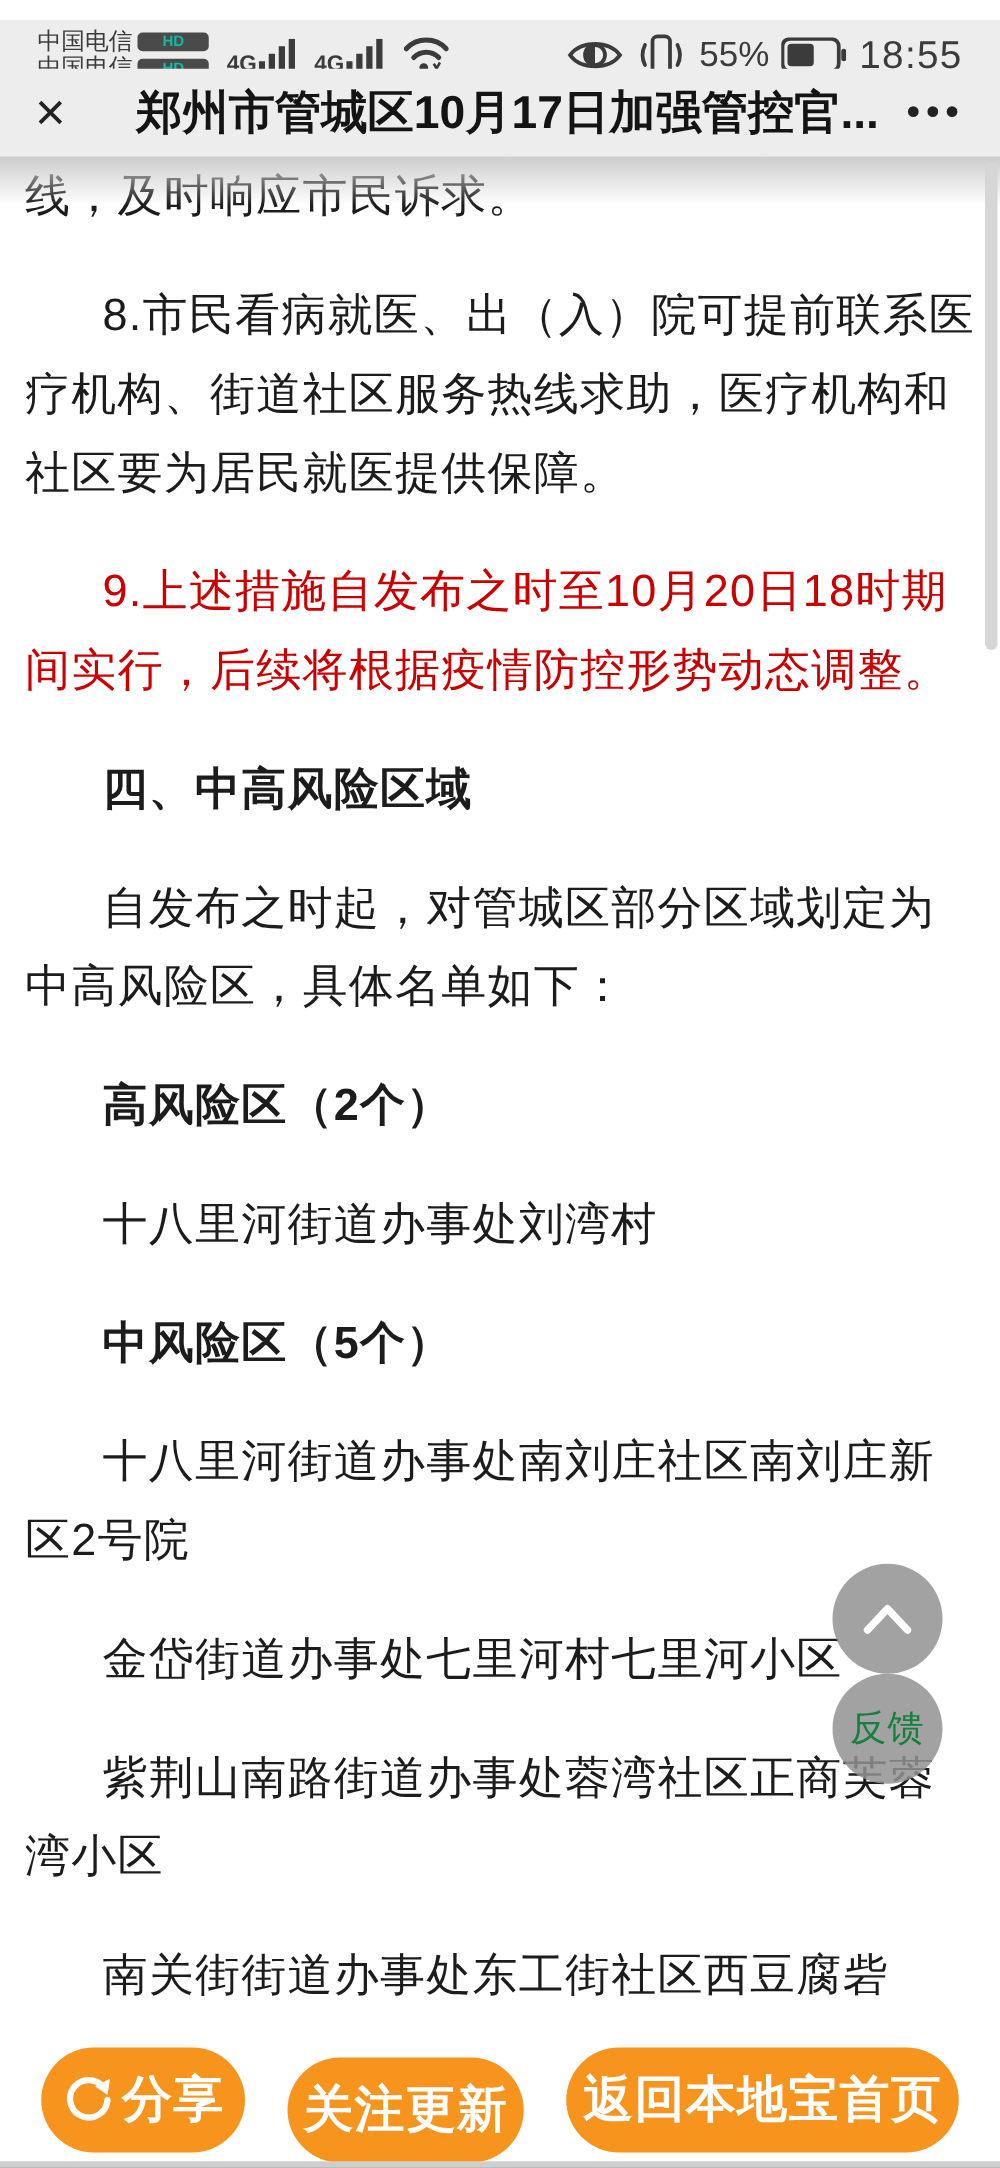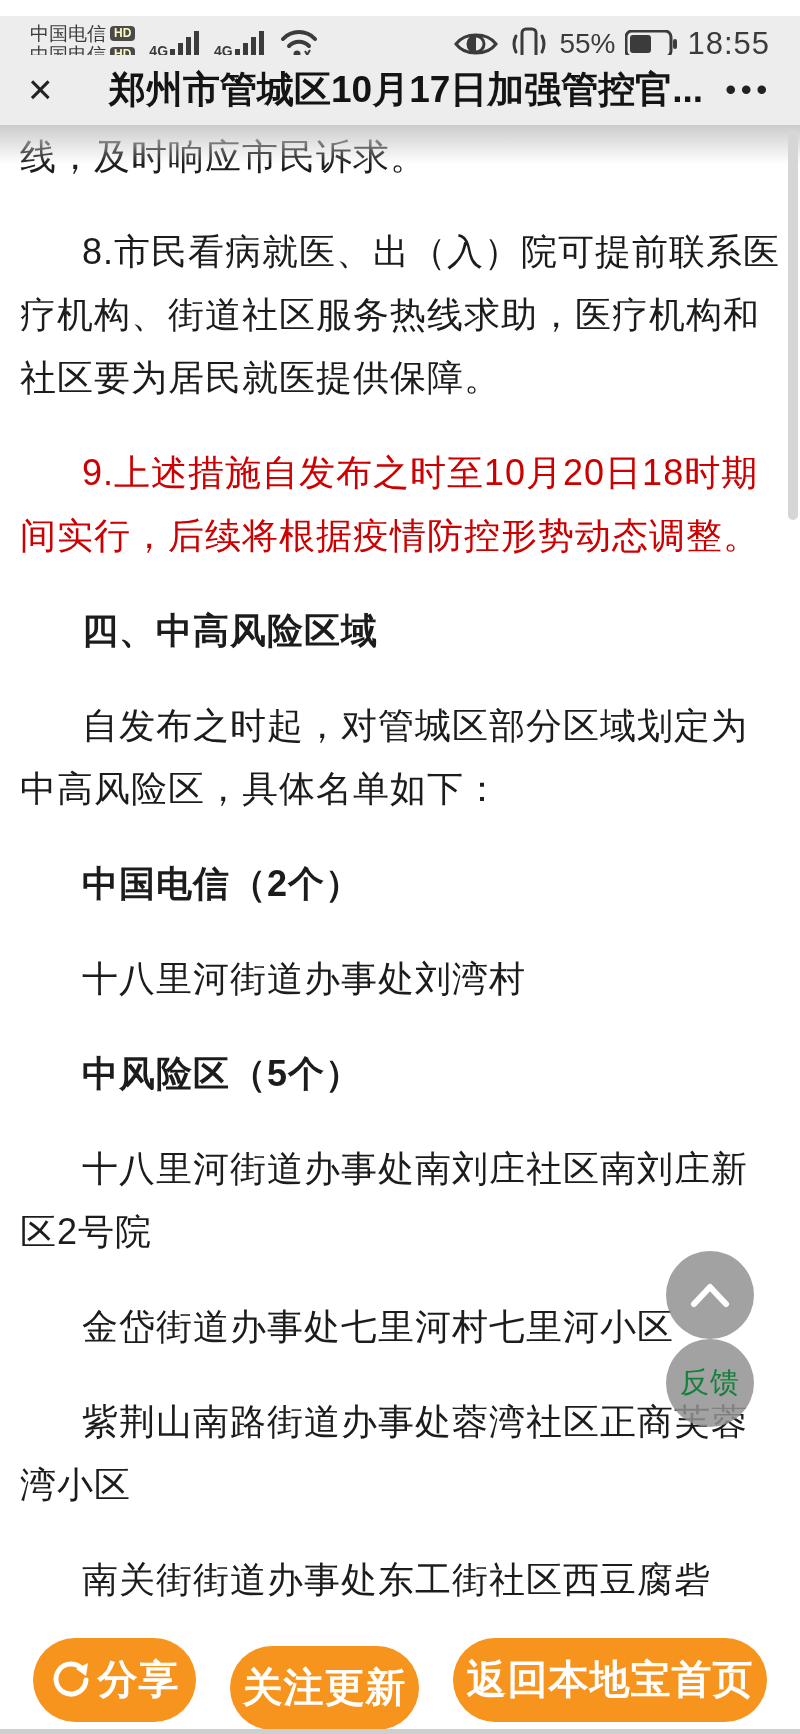--- a/index.html
+++ b/index.html
@@ -9,24 +9,24 @@
   }
   
   .status-bar{
     position:absolute;top:16px;left:0;width:800px;height:55px;background:#ededed;
     display:flex;align-items:center;justify-content:space-between;
     padding:0 30px;box-sizing:border-box;color:#3b3b3b;z-index:20;
   }
   .sb-left{display:flex;align-items:center;gap:10px;}
   .carrier-rows{display:flex;flex-direction:column;line-height:21px;font-size:19px;}
   .carrier-row{display:flex;align-items:center;gap:4px;}
-  .hd-badge{background:#4a4a4a;color:#fef9c3;font-size:12px;font-weight:bold;
-    border-radius:4px;padding:0 4px;height:15px;line-height:15px;display:inline-block;}
+  .hd-badge{background:#4a4a4a;color:#14b8a6;font-size:12px;font-weight:bold;
+    border-radius:4px;padding:0 20px;height:15px;line-height:15px;display:inline-block;}
   .net-group{display:flex;align-items:flex-end;gap:2px;margin-left:4px;}
-  .net-label{font-size:14px;font-weight:bold;line-height:12px;}
+  .net-label{font-size:18px;font-weight:bold;line-height:12px;}
   .sb-right{display:flex;align-items:center;gap:10px;font-size:30px;}
   .sb-time{font-size:31px;letter-spacing:1px;}
   .sb-pct{font-size:28px;}
   
   .title-bar{
     position:absolute;top:55px;left:0;width:800px;height:70px;background:#ededed;
     display:flex;align-items:center;box-sizing:border-box;padding:0 28px;z-index:20;
   }
   .close-x{font-size:42px;color:#222;line-height:1;width:55px;flex:0 0 auto;}
   .tb-title{flex:1;font-size:37px;font-weight:600;color:#141414;
@@ -146,21 +146,21 @@
     <span class="tb-more">•••</span>
   </div>
   <div class="top-shade"></div>
 
   <div class="article">
       <p class="no-indent">线，及时响应市民诉求。</p>
       <p>8.市民看病就医、出（入）院可提前联系医疗机构、街道社区服务热线求助，医疗机构和社区要为居民就医提供保障。</p>
       <p class="red">9.上述措施自发布之时至10月20日18时期间实行，后续将根据疫情防控形势动态调整。</p>
       <p class="bold">四、中高风险区域</p>
       <p>自发布之时起，对管城区部分区域划定为中高风险区，具体名单如下：</p>
-      <p class="bold">中国电信（2个）</p>
+      <p class="bold">高风险区（2个）</p>
       <p>十八里河街道办事处刘湾村</p>
       <p class="bold">中风险区（5个）</p>
       <p>十八里河街道办事处南刘庄社区南刘庄新区2号院</p>
       <p>金岱街道办事处七里河村七里河小区</p>
       <p>紫荆山南路街道办事处蓉湾社区正商芙蓉湾小区</p>
       <p>南关街街道办事处东工街社区西豆腐砦</p>
     </div>
 
   <div class="scroll-thumb"></div>
 

